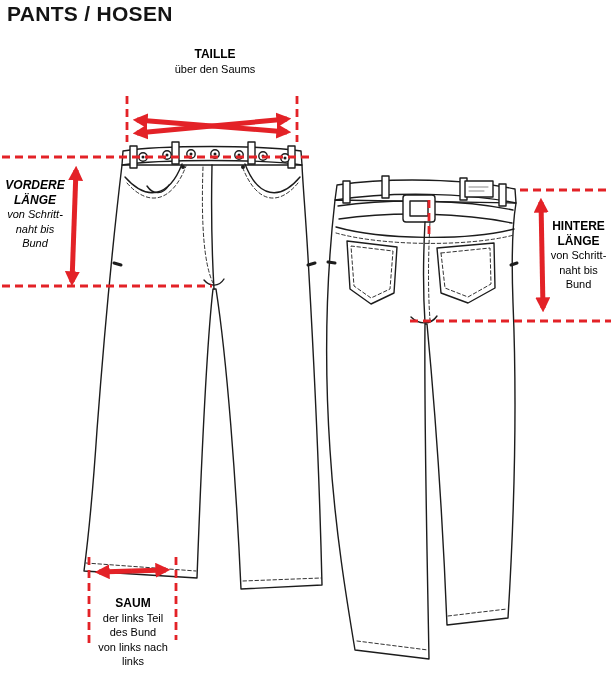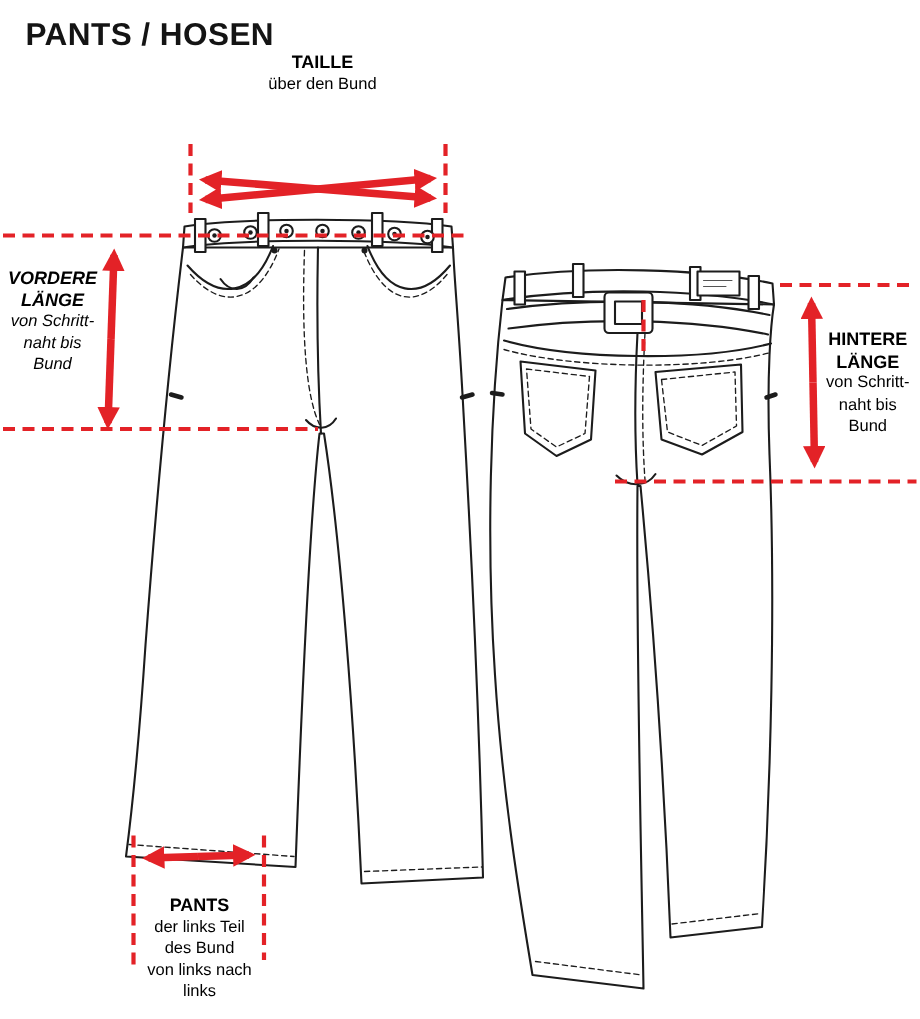--- a/index.html
+++ b/index.html
@@ -11,35 +11,35 @@
     height: 679px;
     background: #ffffff;
     font-family: "Liberation Sans", "DejaVu Sans", sans-serif;
     overflow: hidden;
   }
   .stage svg { position: absolute; left: 0; top: 0; color: #e32227; }
   .page-title {
     position: absolute;
     top: 2px;
     left: 7px;
-    margin: 10px;
+    margin: 0;
     font-size: 21px;
     font-weight: 700;
     letter-spacing: 0.3px;
     color: #141414;
   }
   .ann {
     position: absolute;
     text-align: center;
     color: #000000;
     font-size: 11px;
     line-height: 14.5px;
   }
   .ann .t { font-weight: 700; font-size: 12px; }
-  .ann-taille  { left: 123px; top: 34px;  width: 184px; }
+  .ann-taille  { left: 123px; top: 47px;  width: 184px; }
   .ann-vordere { left: 0px;   top: 178px; width: 70px; font-style: italic;  }
   .ann-hintere { left: 544px; top: 219px; width: 69px; text-align: center;  }
   .ann-saum    { left: 84px;  top: 596px; width: 98px;  }
   
   .st { stroke-dasharray: 3.5, 2.5; stroke-width: 0.9; }
   .thin { stroke-width: 0.7; stroke: #555; }
 </style>
 </head>
 <body style="background: rgb(255, 255, 255);">
 
@@ -152,40 +152,40 @@
         <line x1="132" y1="571" x2="99" y2="572" marker-end="url(#ah)"></line>
         <line x1="132" y1="571" x2="166" y2="570" marker-end="url(#ah)"></line>
       </g>
     </g>
   </svg>
 
   <h1 class="page-title">PANTS / HOSEN</h1>
 
   <div class="ann ann-taille">
     <div class="t">TAILLE</div>
-    <div>über den Bund</div>
+    <div>über den Saums</div>
   </div>
 
   <div class="ann ann-vordere">
     <div class="t">VORDERE</div>
     <div class="t">LÄNGE</div>
     <div>von Schritt-</div>
     <div>naht bis</div>
     <div>Bund</div>
   </div>
 
   <div class="ann ann-hintere">
     <div class="t">HINTERE</div>
     <div class="t">LÄNGE</div>
     <div>von Schritt-</div>
     <div>naht bis</div>
     <div>Bund</div>
   </div>
 
   <div class="ann ann-saum">
-    <div class="t">PANTS</div>
+    <div class="t">SAUM</div>
     <div>der links Teil</div>
     <div>des Bund</div>
     <div>von links nach</div>
     <div>links</div>
   </div>
 
 </div>
 
 </body></html>

